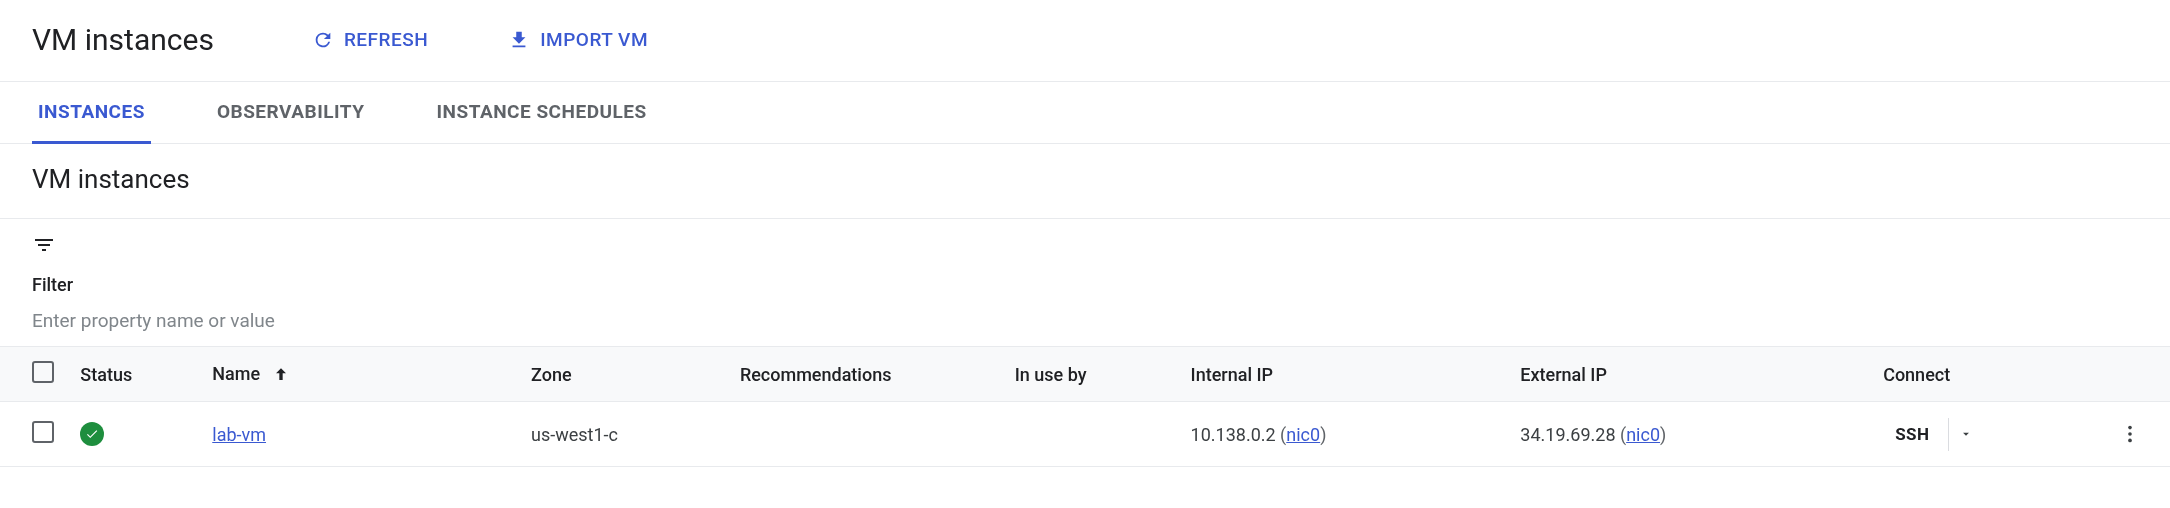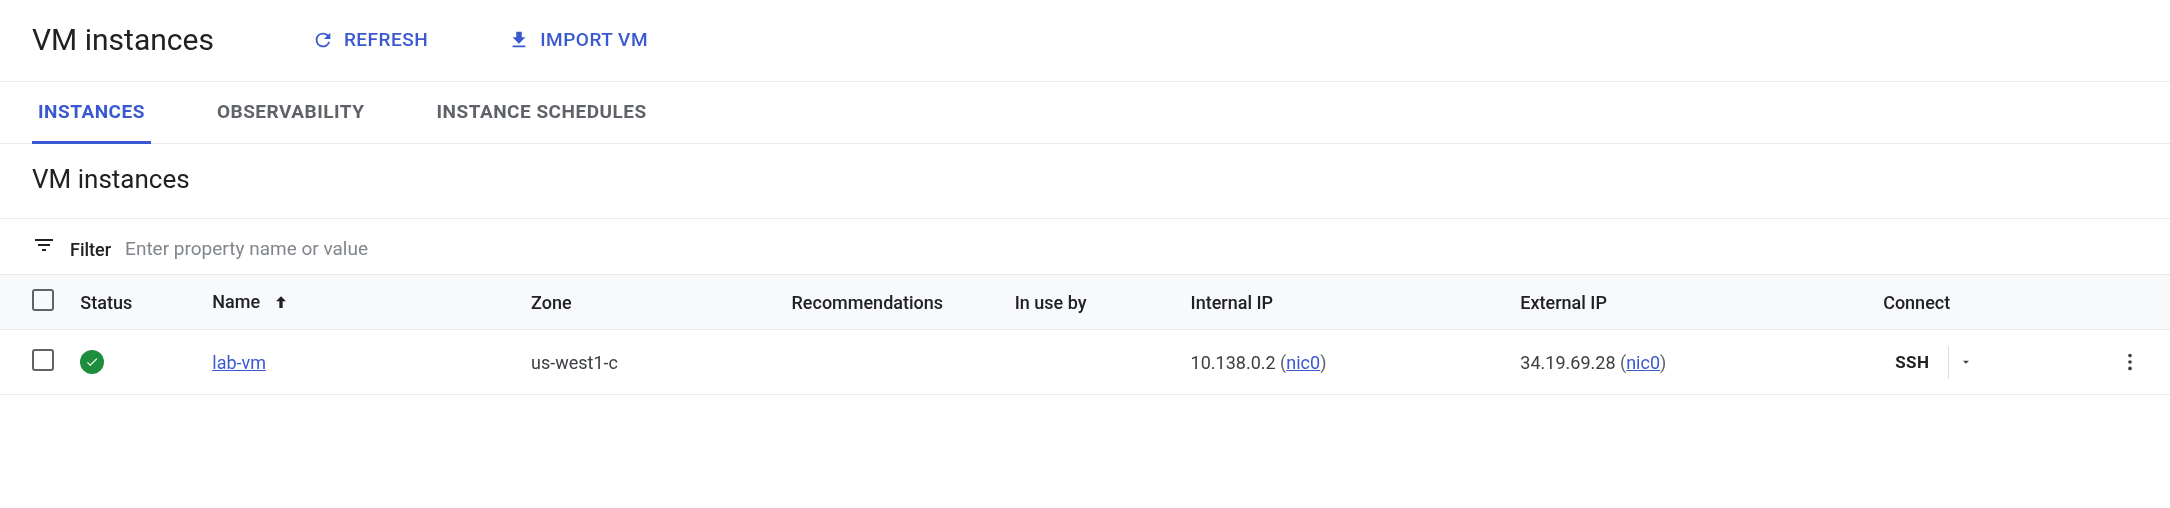--- a/index.html
+++ b/index.html
@@ -68,23 +68,24 @@
   }
   .sub-title {
     font-size: 26px;
     font-weight: 400;
     color: #202124;
     padding: 20px 32px 24px 32px;
     border-bottom: 1px solid #e8eaed;
   }
   .filter-bar {
     display: flex;
-    align-items: flex-end;
+    align-items: flex-start;
     gap: 14px;
     padding: 14px 32px;
+    flex-direction: column;
   }
   .filter-label {
     font-size: 18px;
     font-weight: 500;
     color: #202124;
   }
   .filter-input {
     font-family: inherit;
     font-size: 19px;
     border: none;
@@ -115,21 +116,21 @@
     color: #202124;
     font-weight: 500;
   }
   tbody tr {
     border-bottom: 1px solid #e8eaed;
   }
   .col-check { width: 50px; padding-left: 32px; }
   .col-status { width: 120px; }
   .col-name { width: 290px; }
   .col-zone { width: 190px; }
-  .col-rec { width: 250px; text-align: center; }
+  .col-rec { width: 250px; }
   .col-use { width: 160px; }
   .col-iip { width: 300px; }
   .col-eip { width: 330px; }
   .col-connect { width: 210px; }
   .col-more { width: 60px; }
   .chk {
     width: 22px;
     height: 22px;
     border: 2.5px solid #5f6368;
     border-radius: 3px;

